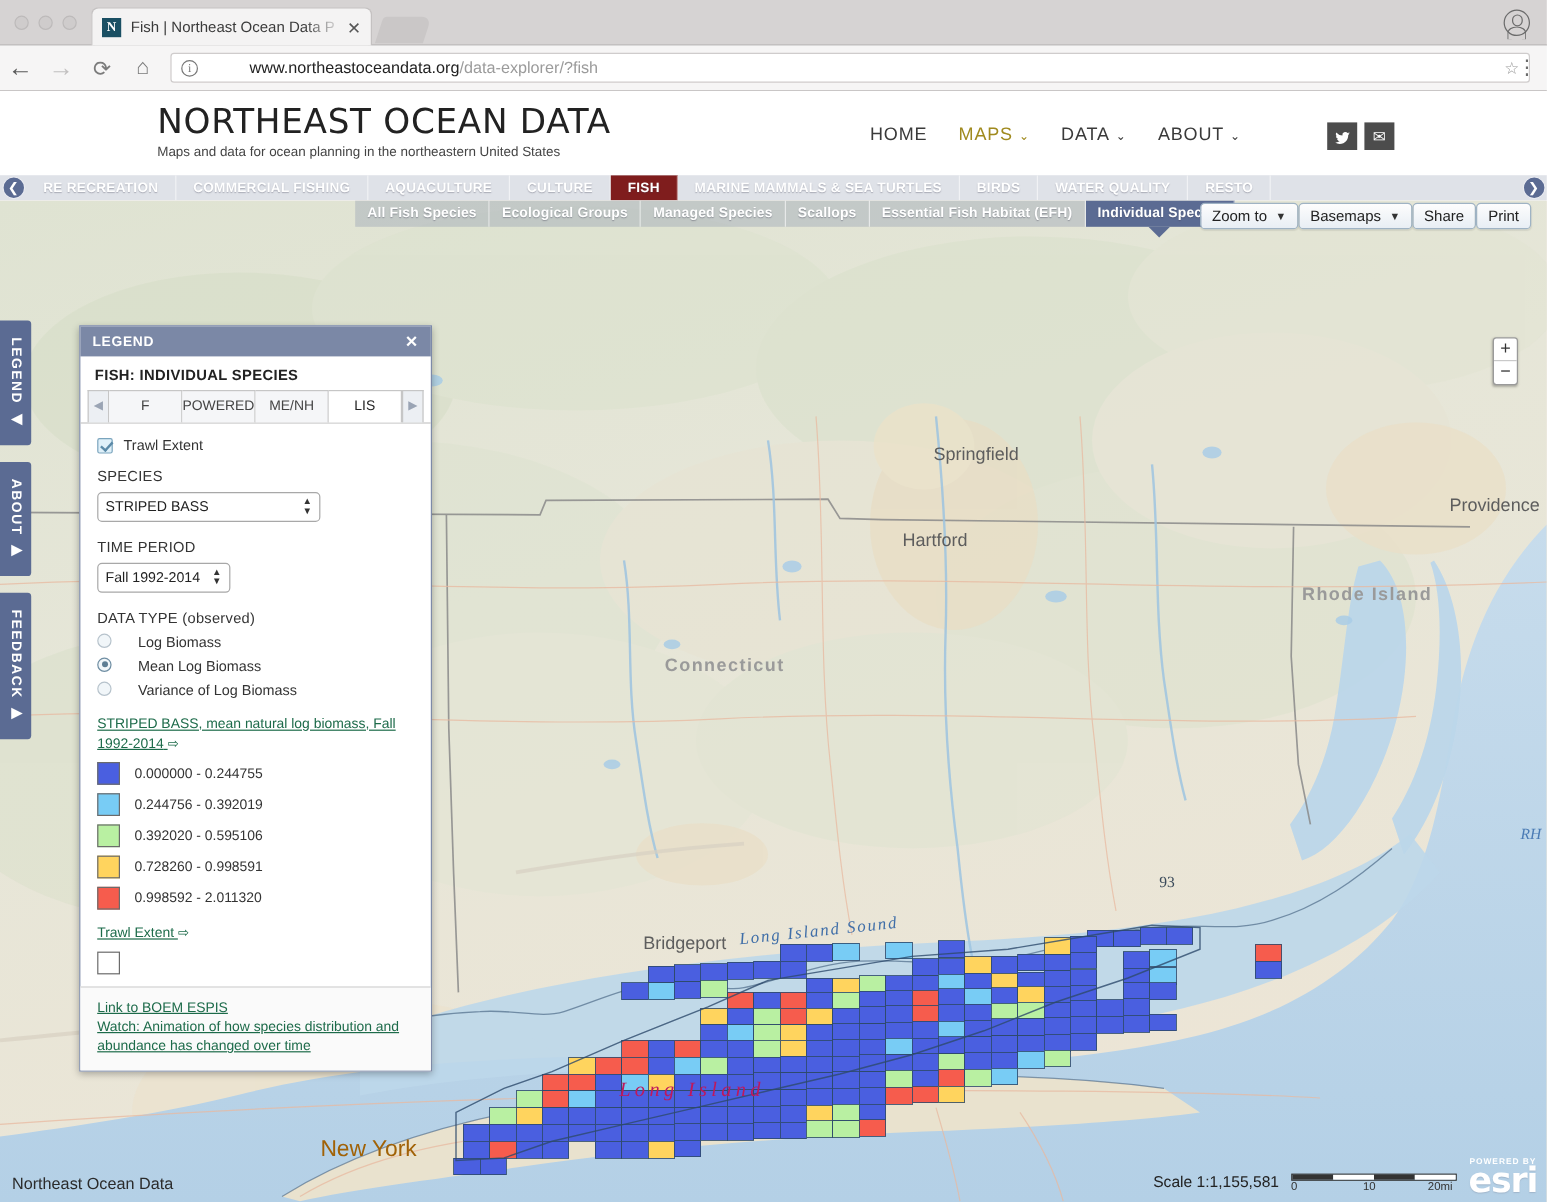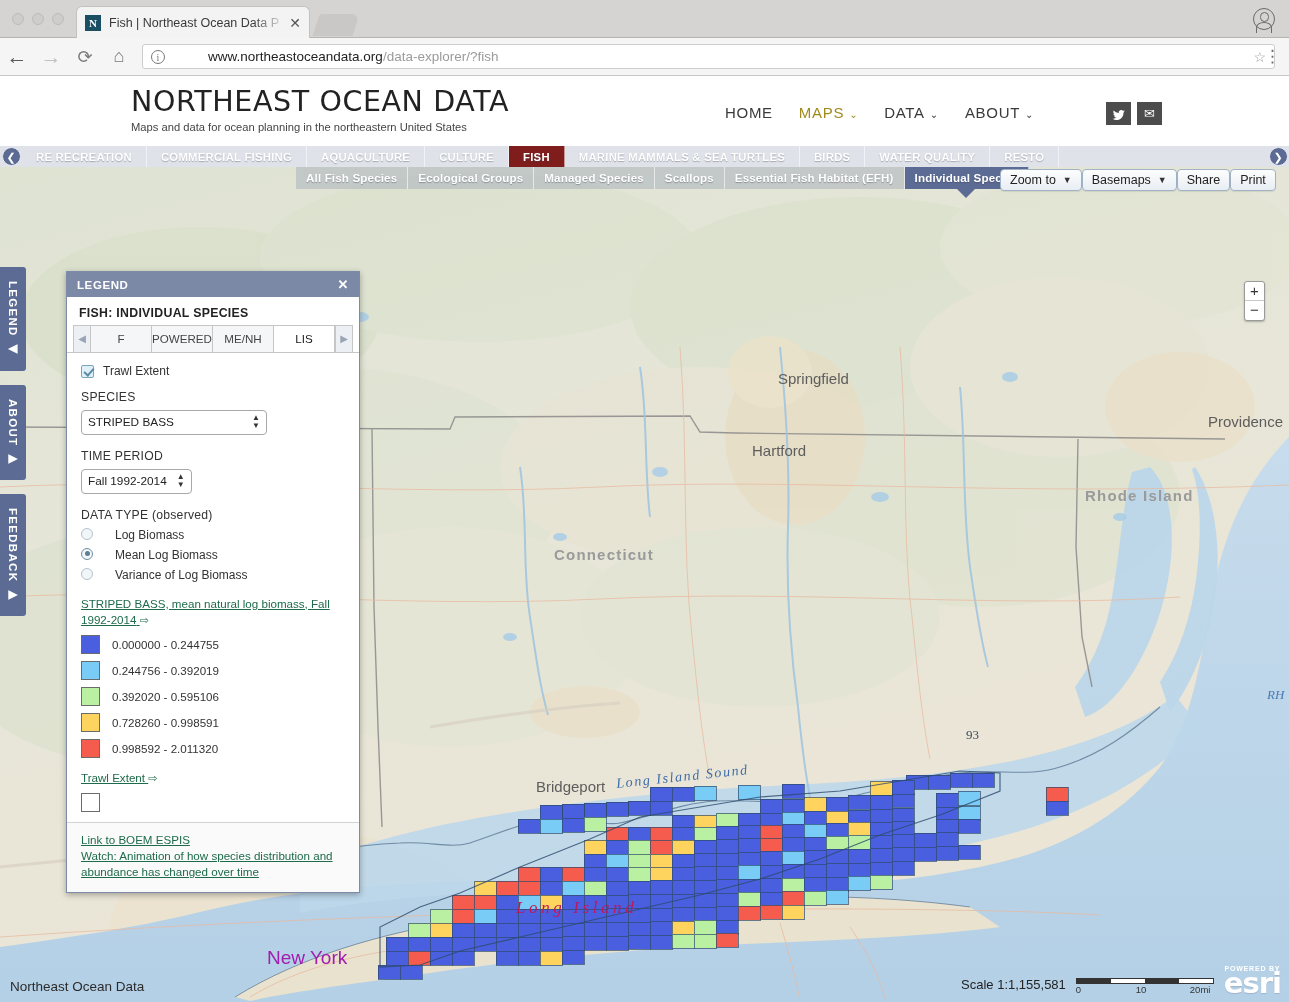--- a/index.html
+++ b/index.html
@@ -290,21 +290,21 @@
     border-top: 1px solid #d3d3d3; background: #fafafa; padding: 9px 14px 11px;
   }
   .legend-foot a {
     display: block; color: #1d6b4a; font-size: 11.6px; text-decoration: underline;
     line-height: 1.4; cursor: pointer;
   }
 
   
   .mlabel { position: absolute; pointer-events: none; white-space: nowrap; }
   .mlabel.city { font-size: 15px; color: #5d5d5d; }
-  .mlabel.city-big { font-size: 19px; color: #a21caf; }
+  .mlabel.city-big { font-size: 19px; color: #a16207; }
   .mlabel.state { font-size: 15px; color: #9a9a9a; letter-spacing: 1.2px; font-weight: bold; }
   .mlabel.island { font-size: 17px; color: #be185d; letter-spacing: 3.6px; font-style: italic; font-family: "Liberation Serif", serif; }
   .mlabel.water { font-size: 14px; color: #3f6ea8; font-style: italic; font-family: "Liberation Serif", serif; letter-spacing: 1.6px; }
   .mlabel.water-sm { font-size: 13px; color: #4a7bb5; font-style: italic; font-family: "Liberation Serif", serif; }
   .mlabel.hwy { font-size: 13px; color: #3a4a5a; font-family: "Liberation Serif", serif; }
 </style>
 </head>
 <body>
 
 <div class="browser-tabbar">

